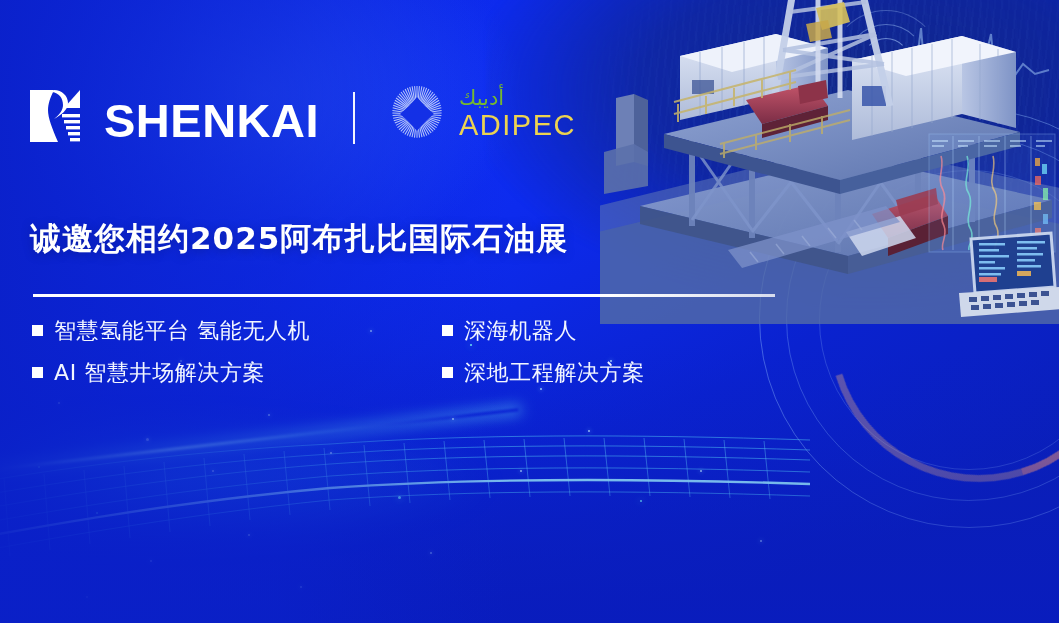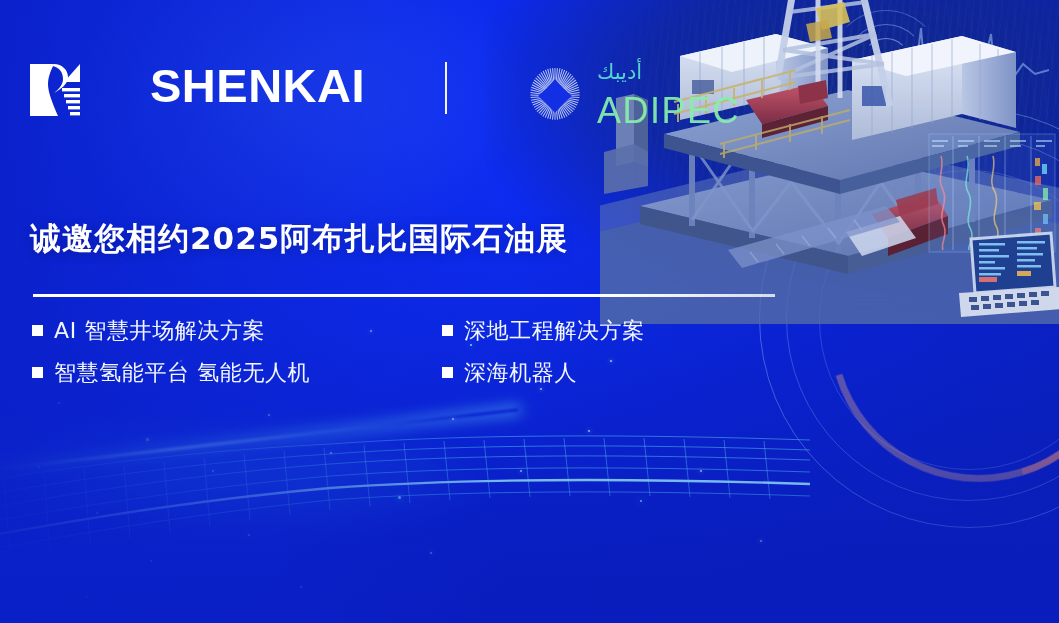--- a/index.html
+++ b/index.html
@@ -108,46 +108,46 @@
 
   
   .logpanel{ position:absolute; right:0; top:130px; width:132px; height:128px; opacity:.85; }
   .console{ position:absolute; right:-6px; bottom:300px; width:110px; height:92px; opacity:.95; }
 
   
   .content{ position:absolute; inset:0; }
 
   .logo-row{
     position:absolute; left:28px; top:62px;
-    display:flex; align-items:flex-start; height:82px;gap:46px;
+    display:flex; align-items:flex-end; height:82px;
   }
   .sk-mark{ width:56px; height:56px; position:relative; flex:0 0 auto; }
   .sk-wordmark{
     margin-left:20px;
     color:#fff;
     font-size:47px;
     font-weight:bold;
     letter-spacing:.5px;
     line-height:1;
     font-family:"Liberation Sans", sans-serif;
   }
   .logo-sep{
     width:2px; height:52px; background:#fff; opacity:.95;
     margin-left:34px; margin-right:32px; flex:0 0 auto;
   }
   .adipec{ display:flex; align-items:center; opacity:.93; }
   .adipec-mark{ width:60px; height:60px; flex:0 0 auto; }
   .adipec-text{ margin-left:12px; display:flex; flex-direction:column; align-items:flex-start; }
   .adipec-ar{
-    color:#5eead4; font-size:21px; line-height:1; direction:rtl;
-    letter-spacing:1px; opacity:.95; margin-bottom:10px;
+    color:#84cc16; font-size:21px; line-height:1; direction:rtl;
+    letter-spacing:1px; opacity:.95; margin-bottom:2px;
     font-family:"DejaVu Sans", sans-serif;
   }
   .adipec-en{
-    color:#86efac; font-size:36px; line-height:1; letter-spacing:1.5px;
+    color:#fde047; font-size:29px; line-height:1; letter-spacing:1.5px;
     font-family:"Liberation Sans", sans-serif;
   }
 
   .headline{
     position:absolute; left:30px; top:222px;
     color:#ffffff;
     font-size:31px;
     font-weight:bold;
     letter-spacing:1px;
     line-height:1.06;
@@ -588,34 +588,34 @@
 
     <div class="headline">诚邀您相约2025阿布扎比国际石油展</div>
 
     <div class="divider"></div>
 
     <div class="features">
 
       <div class="feat-row">
         <div class="feat col-left">
           <span class="bullet"></span>
+          <span>智慧氢能平台  氢能无人机</span>
+        </div>
+        <div class="feat">
+          <span class="bullet"></span>
+          <span>深海机器人</span>
+        </div>
+      </div>
+
+      <div class="feat-row">
+        <div class="feat col-left">
+          <span class="bullet"></span>
           <span>AI 智慧井场解决方案</span>
         </div>
         <div class="feat">
           <span class="bullet"></span>
           <span>深地工程解决方案</span>
         </div>
       </div>
 
-      <div class="feat-row">
-        <div class="feat col-left">
-          <span class="bullet"></span>
-          <span>智慧氢能平台  氢能无人机</span>
-        </div>
-        <div class="feat">
-          <span class="bullet"></span>
-          <span>深海机器人</span>
-        </div>
-      </div>
-
     </div>
   </div>
 </div>
 
 </body></html>

